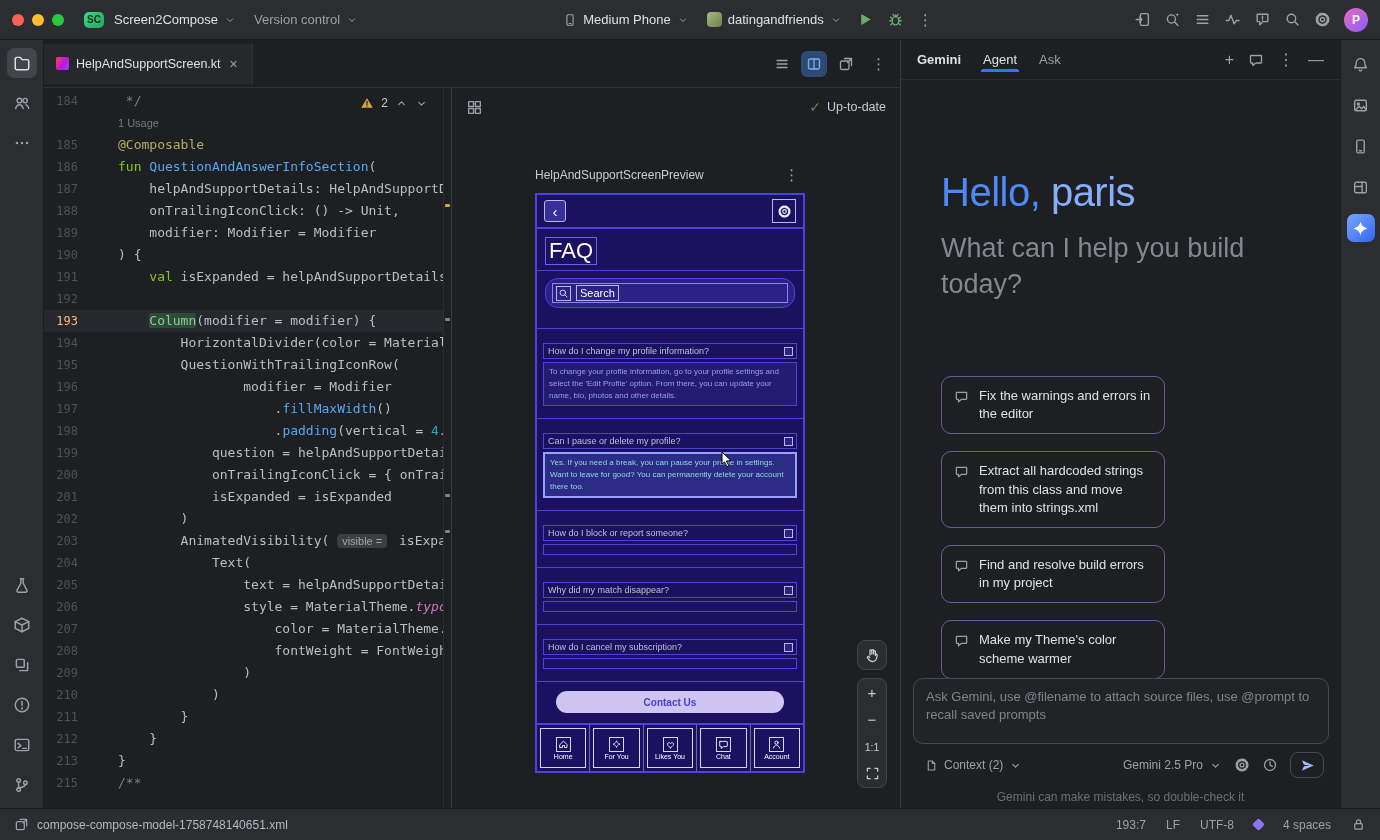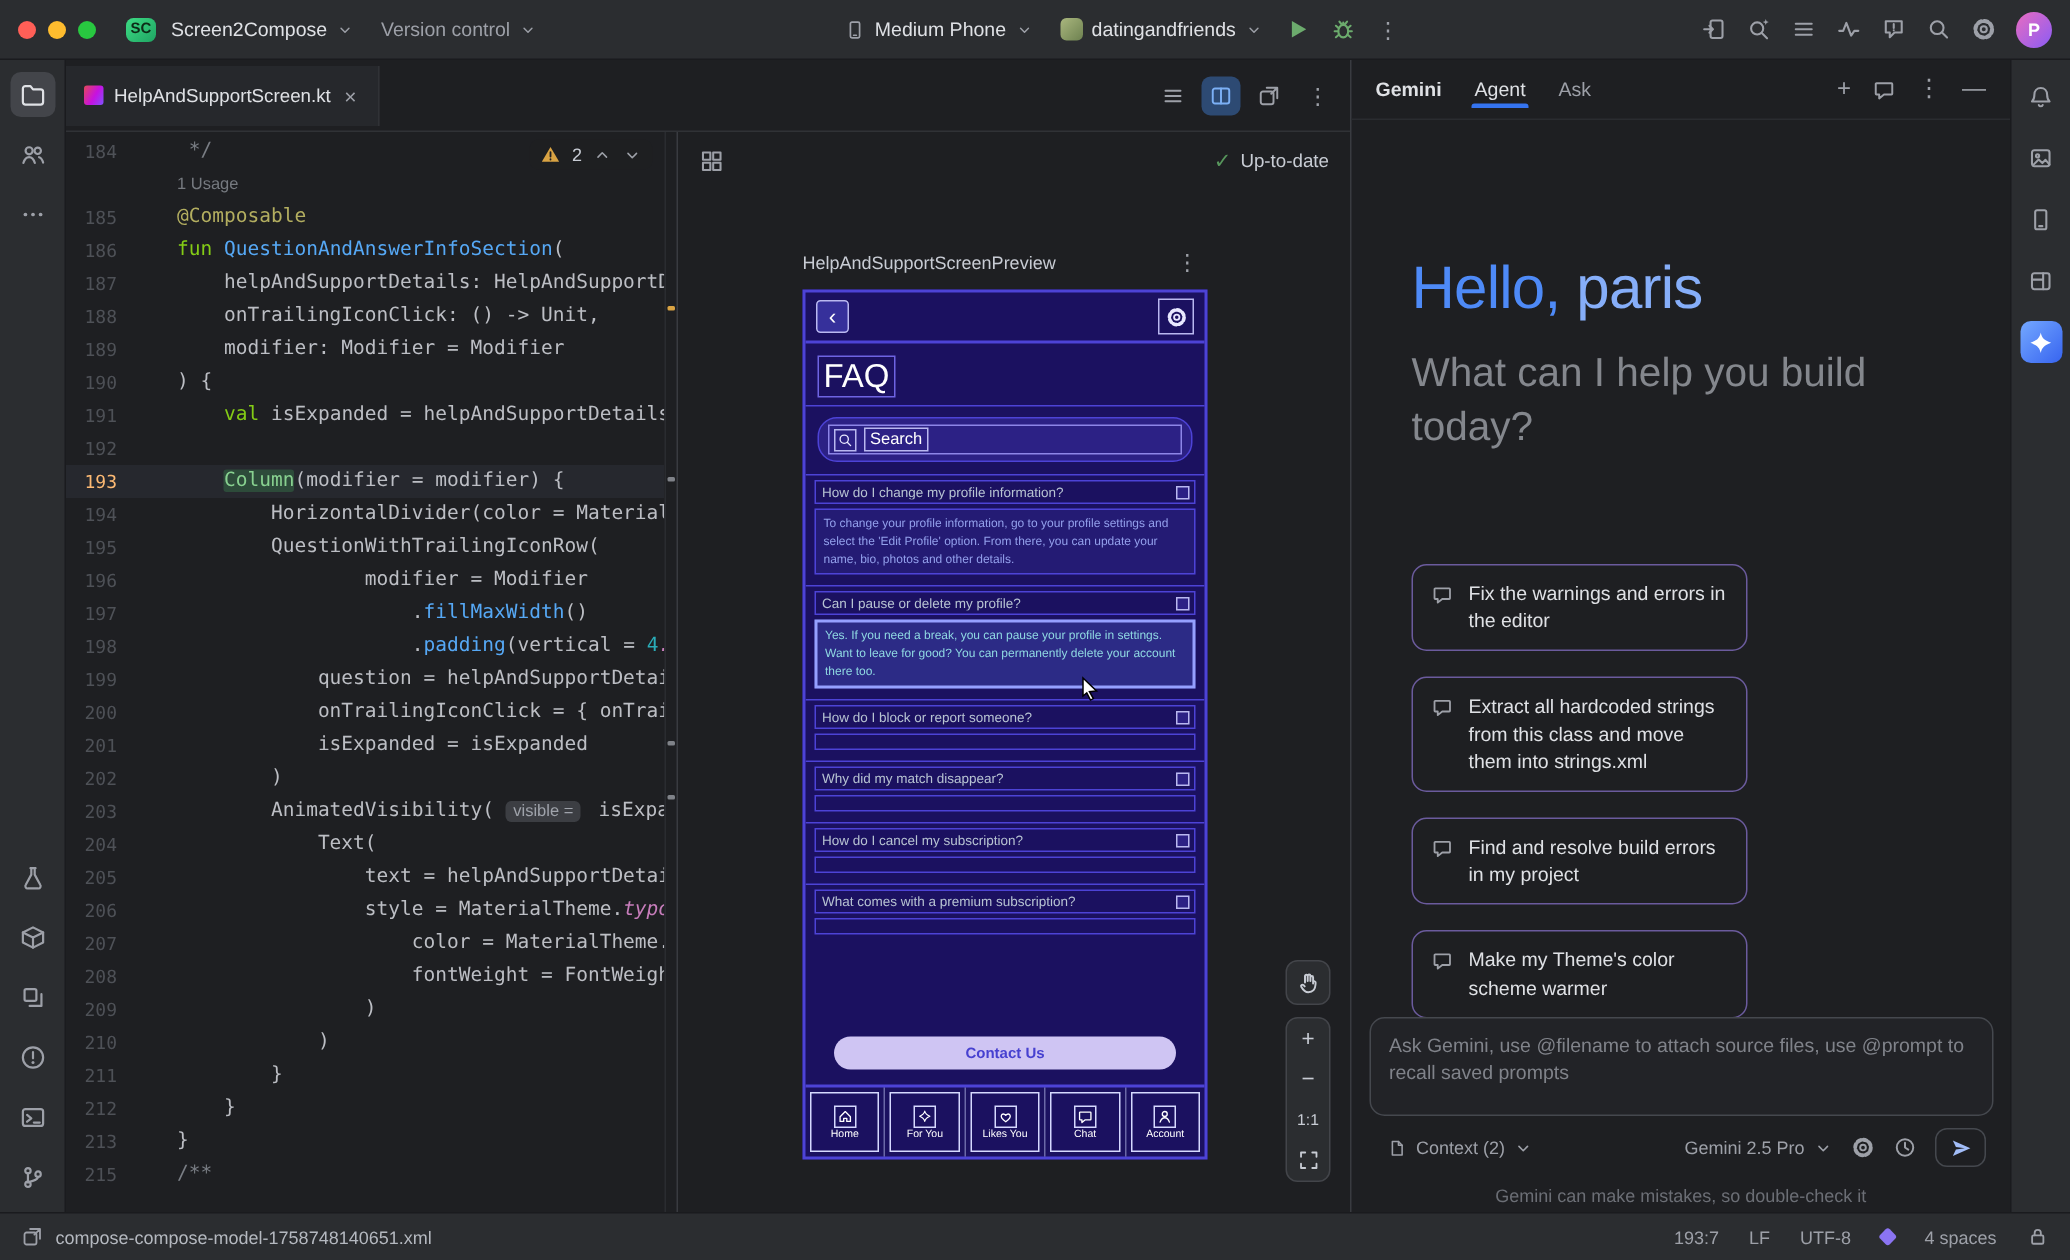--- a/index.html
+++ b/index.html
@@ -82,21 +82,21 @@
   .p-back{width:22px;height:22px;border:1px solid #b9b8f0;background:#36309b;color:#fff;display:flex;align-items:center;justify-content:center;border-radius:3px;font-size:15px;line-height:1}
   .p-gear{width:24px;height:24px;border:1px solid #b9b8f0;display:flex;align-items:center;justify-content:center;color:#e8e8ff}
   .p-gear>span{width:15px;height:15px;display:inline-flex}
   .p-title-row{padding:8px 8px 5px;border-bottom:1px solid #4d43d6}
   .p-title{display:inline-block;border:1px solid #6e64e2;padding:0 3px;font-size:22px;color:#fff}
   .p-search{margin:7px 8px 8px;background:#2c2185;border:1px solid #4d43d6;border-radius:13px;padding:4px 6px;display:flex}
   .p-field{flex:1;border:1px solid #8d86e8;height:20px;display:flex;align-items:center;gap:5px;padding:0 3px}
   .p-mag{width:15px;height:15px;border:1px solid #b9b8f0;display:inline-flex;align-items:center;justify-content:center;color:#e8e8ff;padding:1px}
   .p-stext{border:1px solid #b9b8f0;font-size:11px;color:#fff;padding:0 3px;line-height:14px}
   .faq-list{flex:1;overflow:hidden;padding:0 6px}
-  .q-item{border-top:1px solid #4d43d6;padding-top:3px;margin:0 -6px;padding-left:6px;padding-right:6px}
+  .q-item{border-top:1px solid #4d43d6;padding-top:14px;margin:12px -6px;padding-left:6px;padding-right:6px}
   .q-row{border:1px solid #4d43d6;height:16px;display:flex;align-items:center;justify-content:space-between;padding:0 3px 0 4px;margin-bottom:3px}
   .q-text{font-size:9px;color:#b7c3d2;white-space:nowrap;overflow:hidden}
   .q-expand{width:9px;height:9px;border:1px solid #b9b8f0;background:#2c2185;flex:none}
   .q-gap{height:11px;border:1px solid #4d43d6;margin-bottom:7px}
   .q-ans{border:1px solid #4d43d6;background:#241b74;margin-bottom:7px;padding:3px 5px;font-size:8px;line-height:1.5;color:#93a0ec}
   .q-ans.sel{border:2px solid #95a0ff;background:#2c2b86;color:#8fd8e2}
   .p-contact{margin:6px auto 10px;width:228px;height:22px;flex:none;background:#cfc5f3;border-radius:11px;display:flex;align-items:center;justify-content:center;font-size:10px;color:#4741d0;font-weight:bold}
   .p-nav{height:48px;border-top:2px solid #4d43d6;display:flex;flex:none}
   .nav-cell{flex:1;border-right:1px solid rgba(207,210,255,.45);padding:3px;display:flex}
   .nav-cell:last-child{border-right:none}

